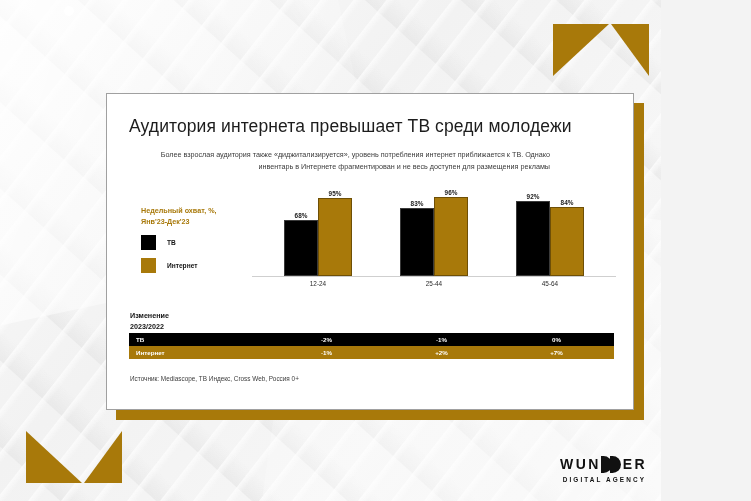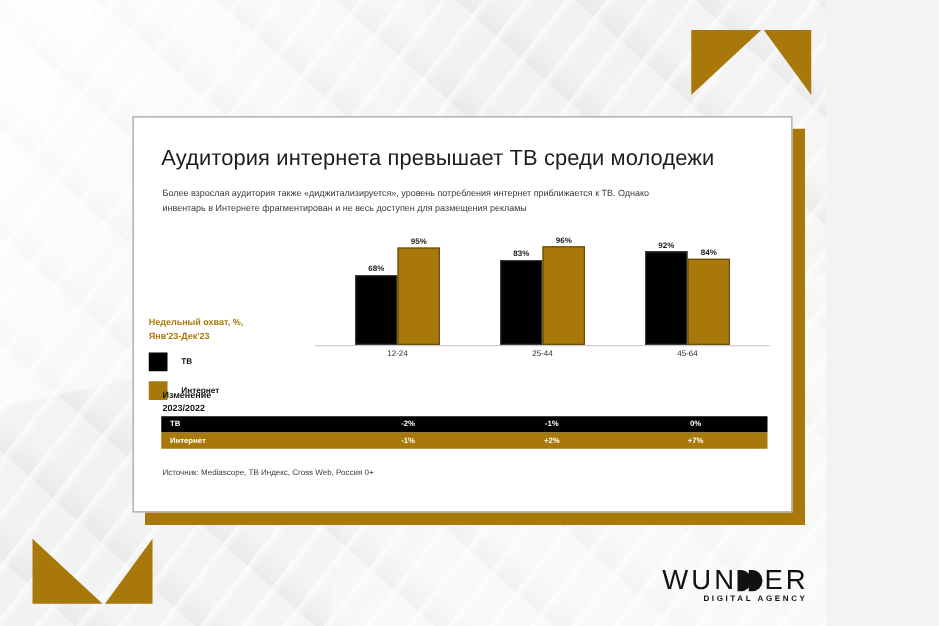--- a/index.html
+++ b/index.html
@@ -139,29 +139,29 @@
   }
   #slide-subtitle {
     position: absolute;
     left: 23px;
     top: 55px;
     width: 420px;
     font-size: 7.2px;
     line-height: 11.5px;
     color: #3a3a3a;
     font-weight: 400;
+    text-align: right;
   }
 
   
   #legend {
     position: absolute;
-    left: 12px;
+    left: 34px;
     top: 112px;
     width: 120px;
-    margin-top: 47px;
   }
   #legend-title {
     font-size: 7.2px;
     font-weight: 700;
     color: #a8790a;
     line-height: 10.5px;
     white-space: pre-line;
   }
   .legend-row {
     display: flex;
@@ -289,22 +289,22 @@
 
   
   #logo {
     position: absolute;
     right: 14px;
     bottom: 18px;
     text-align: right;
     user-select: none;
   }
   #logo-word {
-    font-size: 22px;
-    font-weight: 400;
+    font-size: 14px;
+    font-weight: 700;
     letter-spacing: 2.4px;
     color: #111111;
     line-height: 20px;
     display: flex;
     align-items: center;
     justify-content: flex-end;
     margin-left: 36px;
   }
   #logo-word .seg { display: inline-block; }
   #logo-dd {

